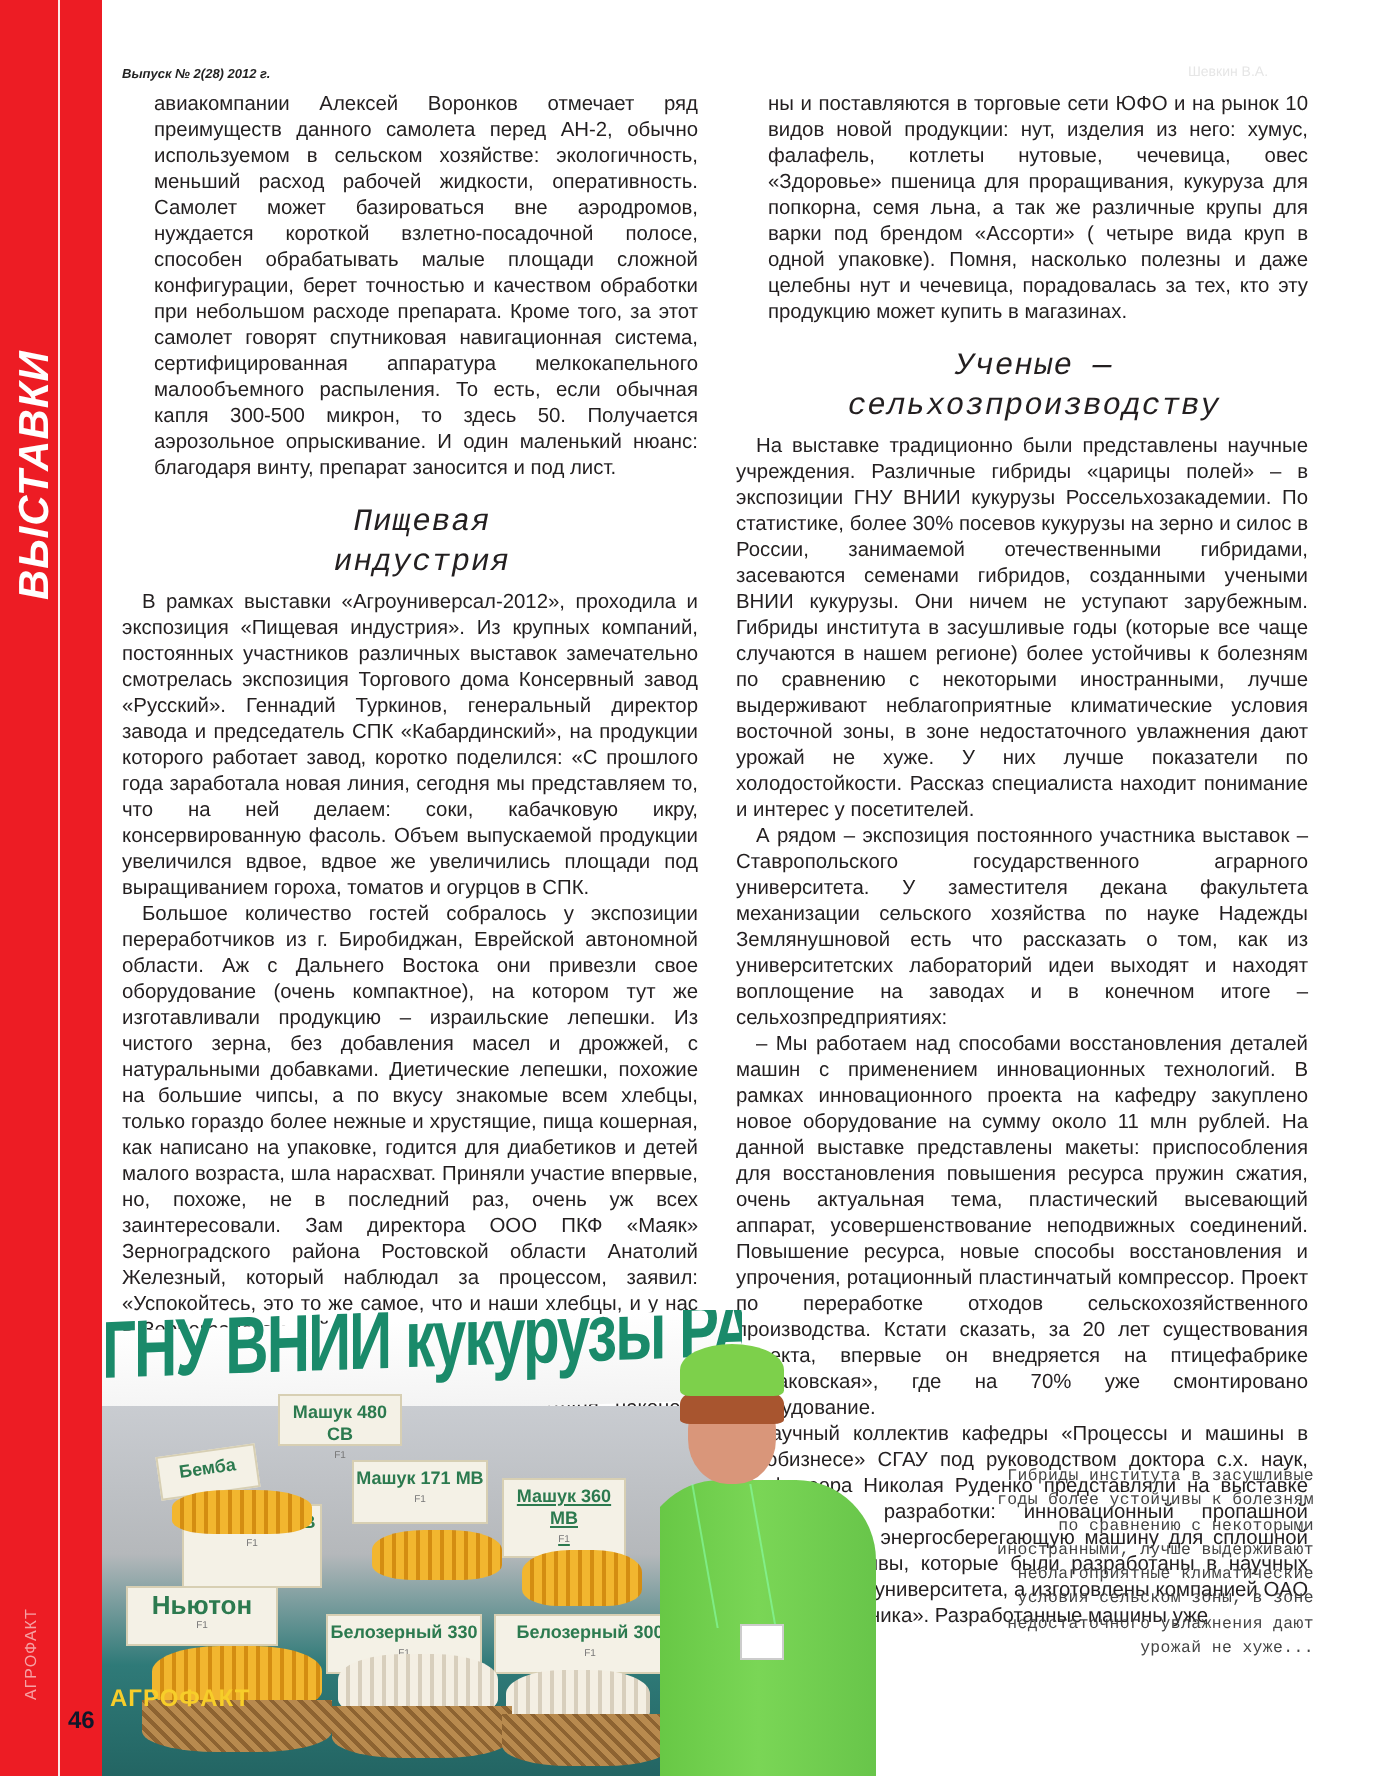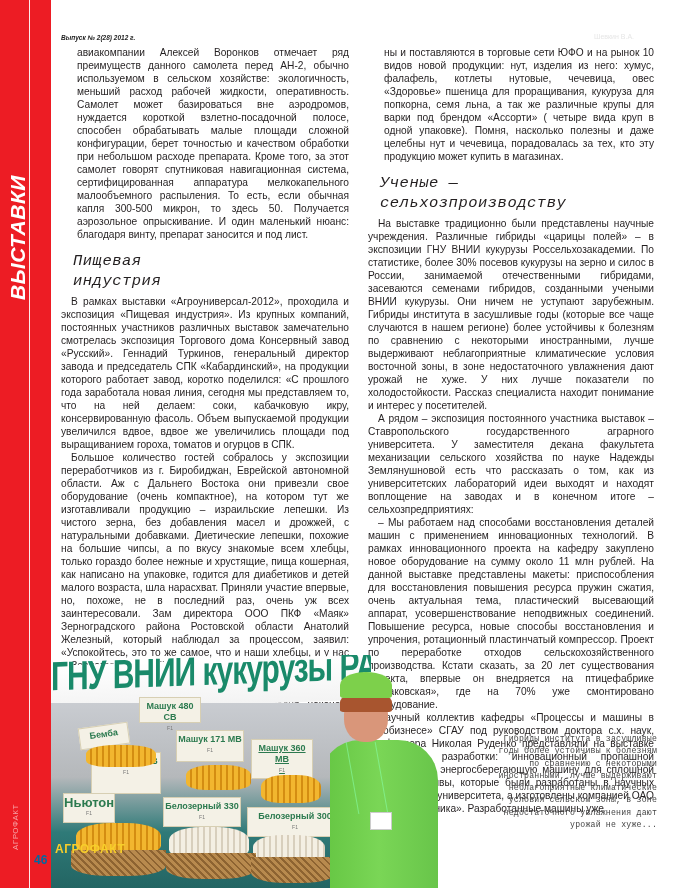--- a/index.html
+++ b/index.html
@@ -5,33 +5,33 @@
   * { margin:0; padding:0; box-sizing:border-box; }
   html, body { width:700px; height:888px; overflow:hidden; background:#fff; }
   body { position:relative; font-family:"Liberation Sans", sans-serif; color:#231f20; }
 
   .side-bar { position:absolute; left:0; top:0; width:51px; height:888px; background:#ed1c24; }
   .side-bar .line { position:absolute; left:29px; top:0; width:1px; height:888px; background:#fff; opacity:0.9; }
   .side-title { position:absolute; left:6px; top:300px; transform-origin:left top; transform:rotate(-90deg);
     color:#fff; font-weight:bold; font-style:italic; font-size:21px; letter-spacing:0.5px; white-space:nowrap; }
   .side-small { position:absolute; left:11px; top:850px; transform-origin:left top; transform:rotate(-90deg);
     color:#f6a1a4; font-size:8px; white-space:nowrap; letter-spacing:0.5px; }
-  .page-num { position:absolute; left:34px; top:853px; color:#0369a1; font-weight:bold; font-size:12px; }
+  .page-num { position:absolute; left:34px; top:853px; color:#0f172a; font-weight:bold; font-size:12px; }
 
   .issue { position:absolute; left:61px; top:34px; font-size:6.5px; font-weight:bold; font-style:italic; color:#222; }
   .issue-right { position:absolute; left:594px; top:33px; font-size:7px; color:#e6e6e6; }
 
   .col { position:absolute; font-size:10.2px; line-height:13.0px; text-align:justify; color:#231f20; }
   .col p { text-indent:10px; }
   .col p.noindent { text-indent:0;margin-left:16px; }
   .col-left { left:61px; top:46px; width:288px; }
   .col-right { left:368px; top:46px; width:286px; }
 
   .heading { font-family:"Liberation Mono", monospace; font-style:italic; font-size:15.5px; line-height:20px;
-    color:#231f20; letter-spacing:0.5px; padding-left:12px; margin:10px 0 4px 0; text-align:left; }
+    color:#231f20; letter-spacing:0.5px; padding-left:12px; margin:10px 0 4px 0; text-align:center; }
 
   .photo-banner { position:absolute; left:51px; top:655px; width:320px; height:233px; overflow:hidden; }
   .banner-text { position:absolute; left:0; top:5px; width:330px; height:45px; background:linear-gradient(#ffffff,#f3f3f3);
     color:#1a8a6a; font-weight:bold; font-size:30px; letter-spacing:-1px; transform:skewY(-2deg); white-space:nowrap;
     font-family:"Liberation Sans", sans-serif; }
   .banner-text span { display:inline-block; transform:scaleY(1.35); transform-origin:left bottom; }
   .photo-bg { position:absolute; left:0; top:48px; width:320px; height:185px; background:linear-gradient(#c9ccd1,#b5b8bb 40%, #2f7a78 70%, #236563); }
   .sign { position:absolute; background:#f4f1e6; border:1px solid #d7cfb3; font-size:9px; font-weight:bold; color:#2c7a4f;
     text-align:center; padding-top:3px; line-height:11px; }
   .sign small { display:block; font-size:5px; color:#777; font-weight:normal; }
@@ -94,22 +94,22 @@
   <div class="sign" style="left:88px;top:42px;width:62px;height:26px;"><span>Машук 480 СВ</span><small>F1</small></div>
   <div class="sign" style="left:28px;top:70px;width:50px;height:22px;transform:rotate(-8deg);"><span>Бемба</span></div>
   <div class="sign" style="left:40px;top:97px;width:70px;height:42px;"><span>Машук 350 МВ</span><small>F1</small></div>
   <div class="sign" style="left:125px;top:75px;width:68px;height:32px;"><span>Машук 171 МВ</span><small>F1</small></div>
   <div class="sign" style="left:200px;top:84px;width:62px;height:40px;text-decoration:underline;"><span>Машук 360 МВ</span><small>F1</small></div>
 
   <div class="corn" style="left:35px;top:90px;width:70px;height:22px;"></div>
   <div class="corn" style="left:135px;top:110px;width:65px;height:25px;"></div>
   <div class="corn" style="left:210px;top:120px;width:60px;height:28px;"></div>
 
-  <div class="sign" style="left:12px;top:138px;width:52px;height:30px;font-size:13px;"><span>Ньютон</span><small>F1</small></div>
-  <div class="sign" style="left:112px;top:142px;width:78px;height:30px;"><span>Белозерный 330</span><small>F1</small></div>
+  <div class="sign" style="left:12px;top:138px;width:76px;height:30px;font-size:13px;"><span>Ньютон</span><small>F1</small></div>
+  <div class="sign" style="left:112px;top:152px;width:78px;height:30px;"><span>Белозерный 330</span><small>F1</small></div>
   <div class="sign" style="left:196px;top:152px;width:96px;height:30px;"><span>Белозерный 300</span><small>F1</small></div>
 
   <div class="corn" style="left:25px;top:168px;width:85px;height:32px;"></div>
   <div class="corn white" style="left:118px;top:172px;width:80px;height:32px;"></div>
   <div class="corn white" style="left:202px;top:180px;width:72px;height:30px;"></div>
   <div class="basket" style="left:20px;top:195px;width:95px;"></div>
   <div class="basket" style="left:115px;top:198px;width:90px;"></div>
   <div class="basket" style="left:200px;top:202px;width:85px;"></div>
   <div class="brand-overlay">АГРОФАКТ</div>
 </div>

